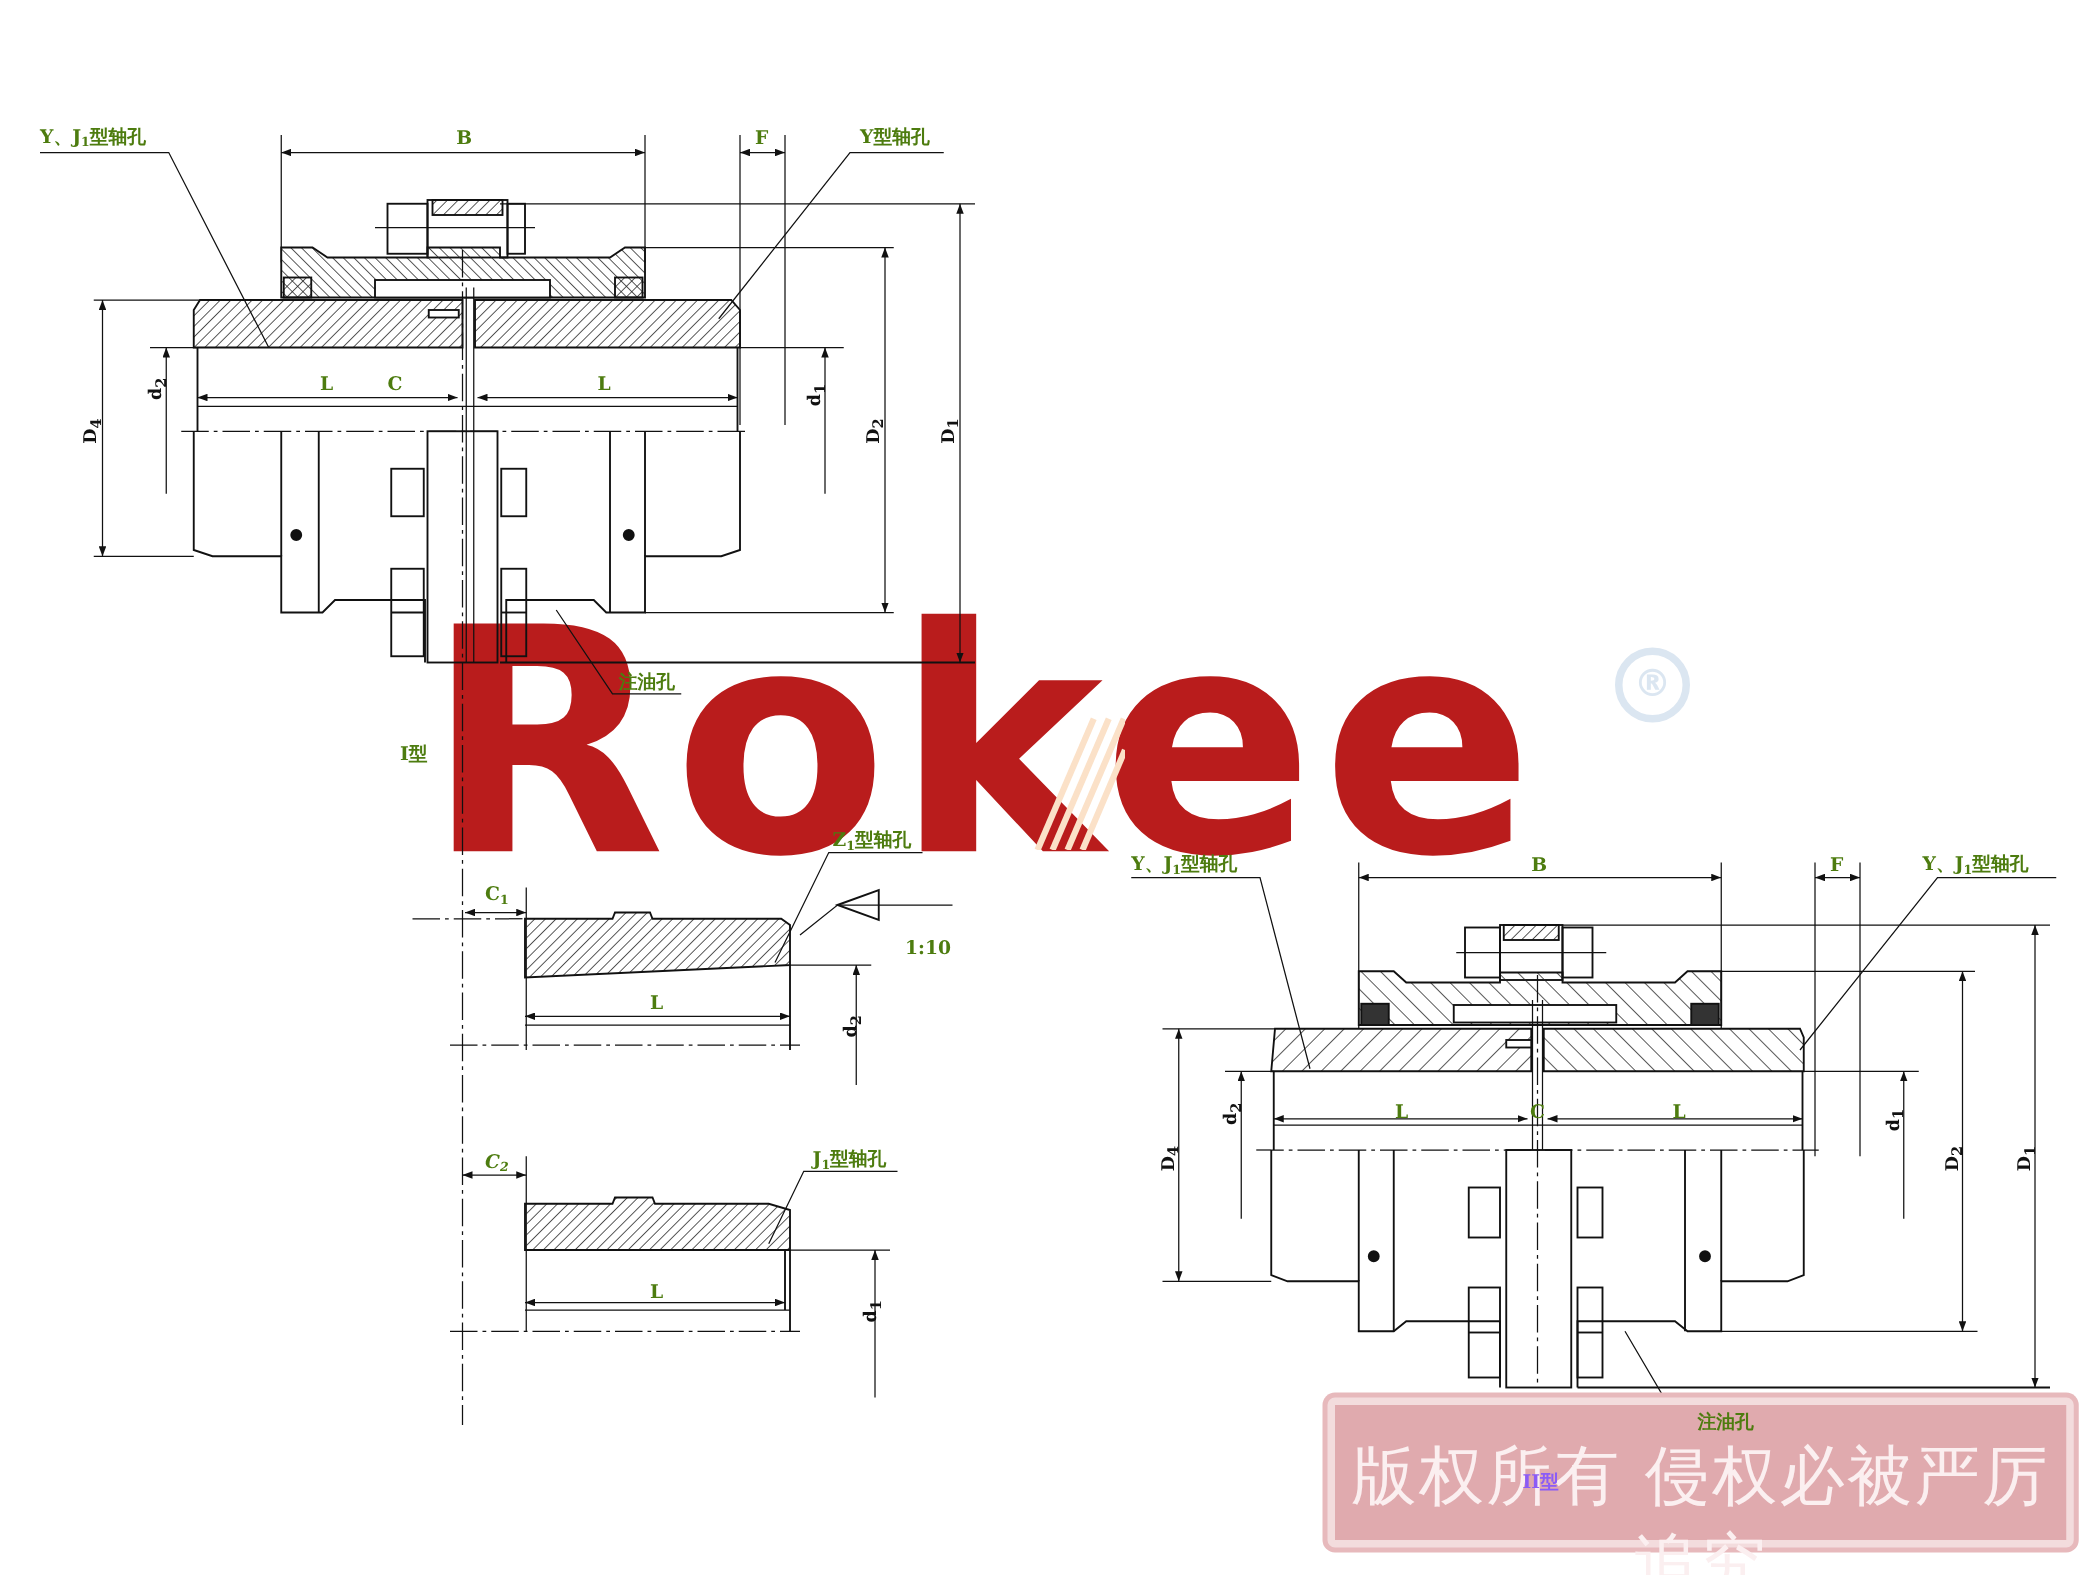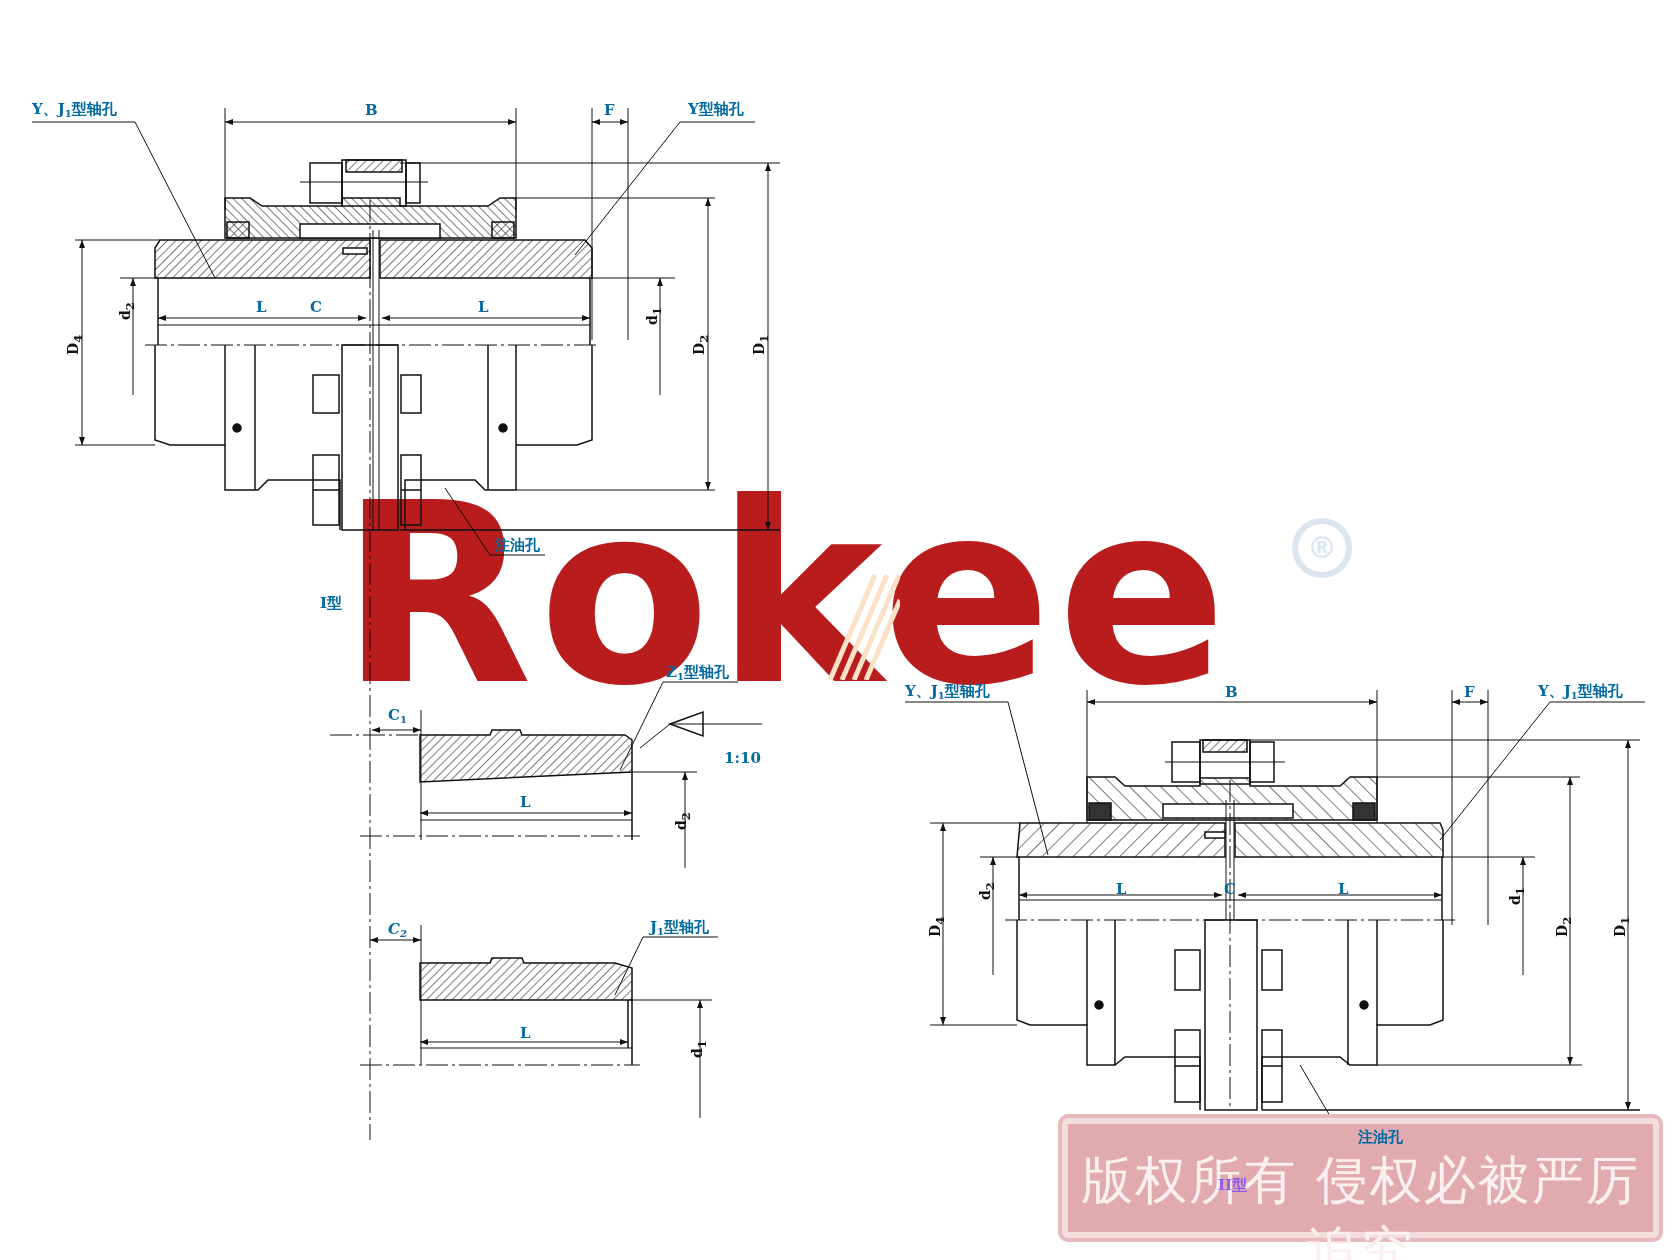--- a/index.html
+++ b/index.html
@@ -1,18 +1,18 @@
 <!DOCTYPE html>
 <html><head>
 <meta charset="utf-8">
 <style>
   html, body { margin:0; padding:0; background:#ffffff; }
   body { width:1680px; height:1260px; position:relative; overflow:hidden; font-family:"DejaVu Serif", serif; }
   #canvas { position:absolute; left:0; top:0; width:1680px; height:1260px; }
-  .lbl { position:absolute; font-family:"DejaVu Serif", serif; font-weight:bold; font-size:15px; color:#0369a1; white-space:nowrap; line-height:1; }
+  .lbl { position:absolute; font-family:"DejaVu Serif", serif; font-weight:bold; font-size:15px; color:#4d7c0f; white-space:nowrap; line-height:1; }
   .lbl sub { font-size:10px; vertical-align:-3px; }
   .vlbl { position:absolute; font-family:"DejaVu Serif", serif; font-weight:bold; font-size:14px; color:#111; transform:rotate(-90deg); transform-origin:left top; white-space:nowrap; line-height:1; }
   .wm-text { position:absolute; font-family:"DejaVu Sans", sans-serif; font-weight:bold; color:#b91c1c; letter-spacing:6px; }
   .stamp { position:absolute; left:1062px; top:1118px; width:585px; height:108px; background:#e0aaae; border:6px solid #f3dcdd; box-shadow:0 0 0 4px #e7b9bc; border-radius:6px; }
   .stamp-text { position:absolute; left:0; right:0; top:22px; text-align:center; color:#fbeff0; font-family:"DejaVu Sans", sans-serif; font-size:52px; letter-spacing:2px; }
   .reg { position:absolute; left:1292px; top:518px; width:48px; height:48px; border:6px solid #dbe6f1; border-radius:50%; color:#dbe6f1; font-family:"DejaVu Sans", sans-serif; font-weight:bold; font-size:30px; text-align:center; line-height:48px; }
 </style>
 </head>
 <body>
 

